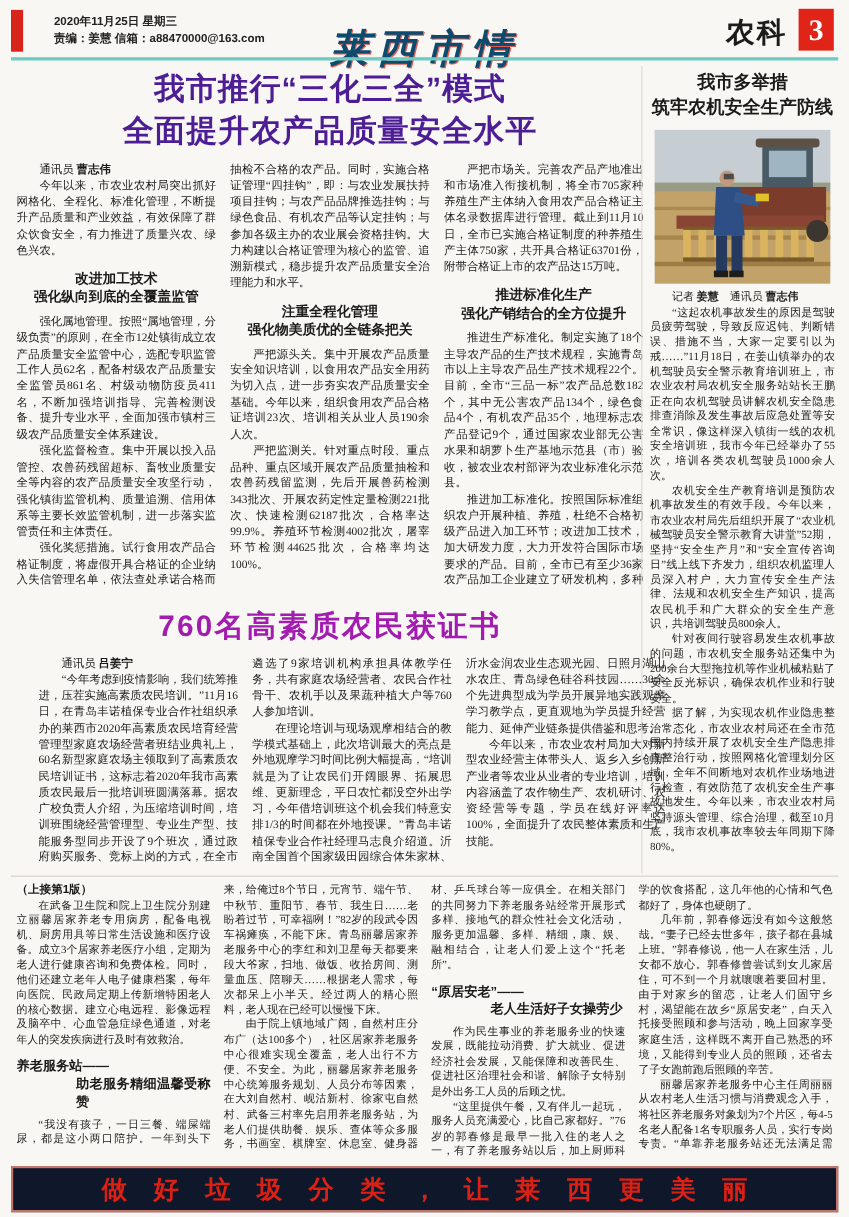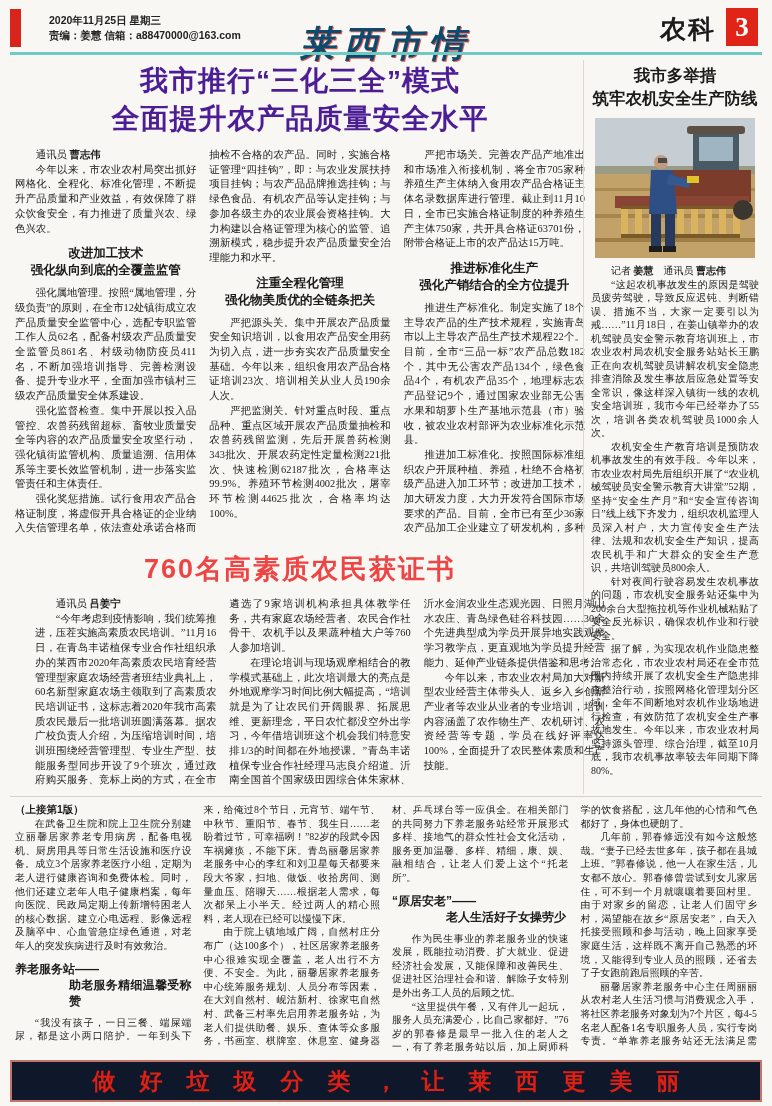--- a/index.html
+++ b/index.html
@@ -30,21 +30,21 @@
     column-count:3;column-gap:13px;column-fill:auto;
     font-size:10.4px;line-height:14.7px;text-align:justify;}
   .main-body p,.col-flow p{margin:0;text-indent:2em;}
   .byline{margin:0;text-indent:2em;}
   .byline .b{font-weight:bold;}
   .subhead{font-family:"Liberation Sans","DejaVu Sans",sans-serif;font-weight:bold;
     text-align:center;font-size:12.5px;line-height:17px;margin:9px 0 7px;break-inside:avoid;text-indent:0;}
   
   .farmer-headline{position:absolute;left:15px;top:551px;width:570px;text-align:center;
     font-family:"Liberation Sans","DejaVu Sans",sans-serif;
-    font-size:27px;font-weight:900;letter-spacing:2px;color:#ef4444;}
+    font-size:27px;font-weight:900;letter-spacing:2px;color:#a21caf;}
   .farmer-body{position:absolute;left:15px;top:597px;width:570px;height:198px;overflow:hidden;
     column-count:3;column-gap:13px;column-fill:auto;
     font-size:10.4px;line-height:14.7px;text-align:justify;margin-left:20px;}
   
   .v-divider{position:absolute;left:583px;top:60px;width:1px;height:734px;background:#ddd9d2;}
   .h-divider{position:absolute;left:10px;top:796px;width:752px;height:1px;background:#d4d1ca;}
   .right-col{position:absolute;left:591px;top:60px;width:168px;height:734px;overflow:hidden;}
   .right-headline{text-align:center;font-family:"Liberation Sans","DejaVu Sans",sans-serif;
     font-size:16.5px;line-height:23px;font-weight:900;margin:4px 0 8px;}
   .photo-wrap{width:160px;height:140px;margin:0 auto 6px;display:block;}

